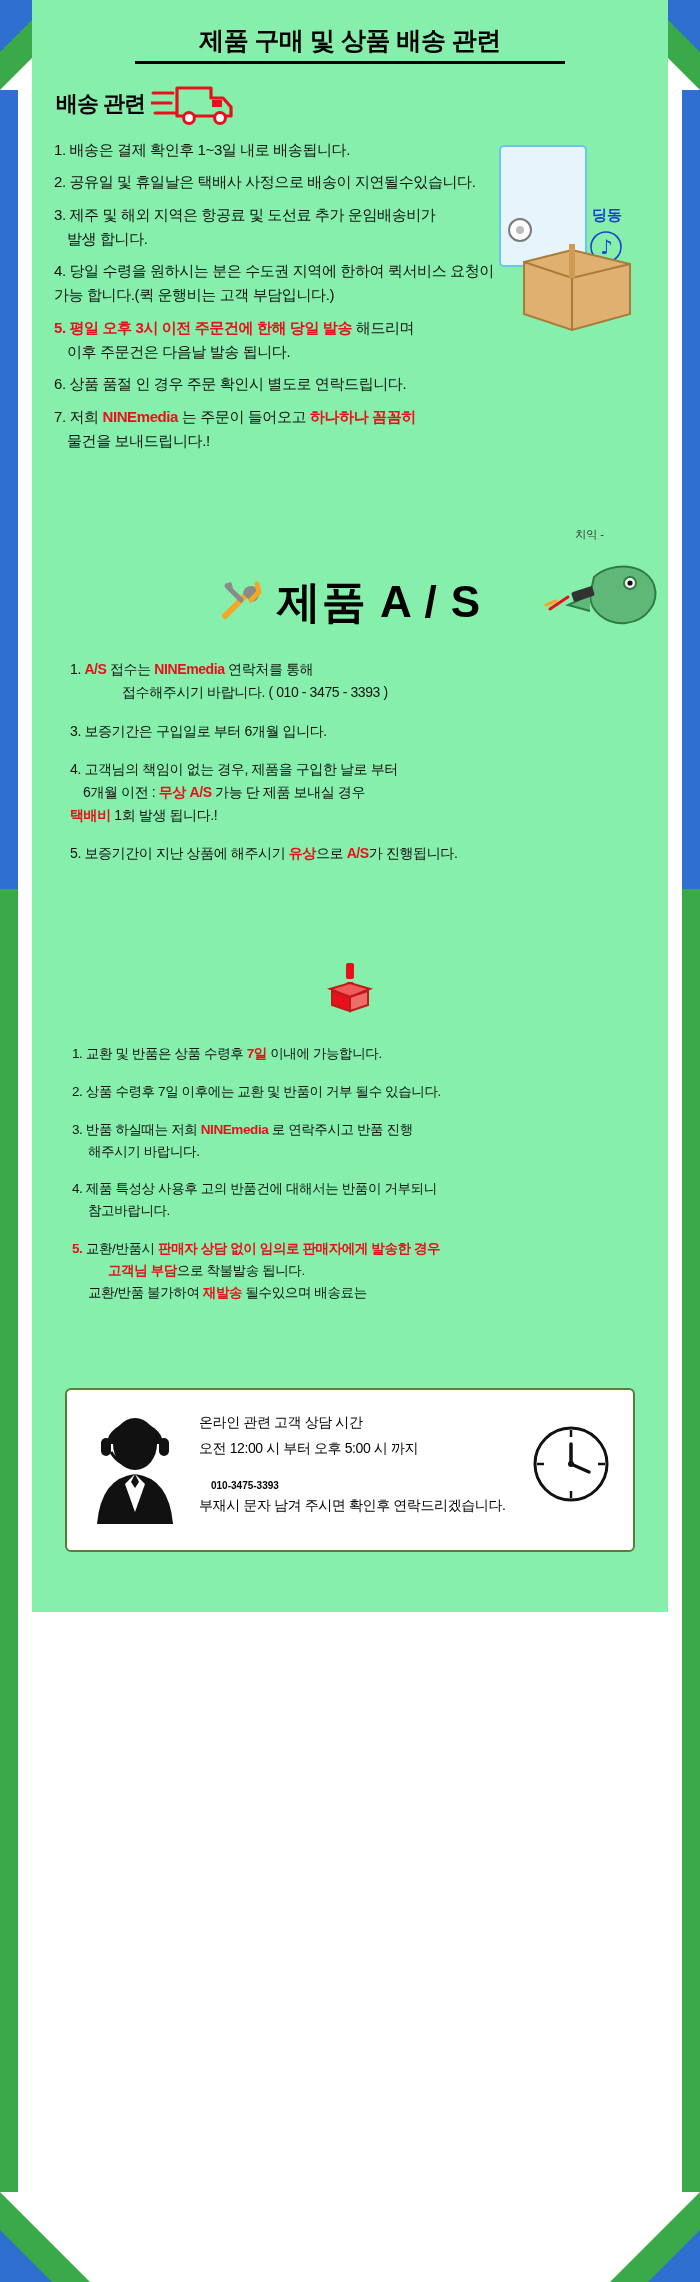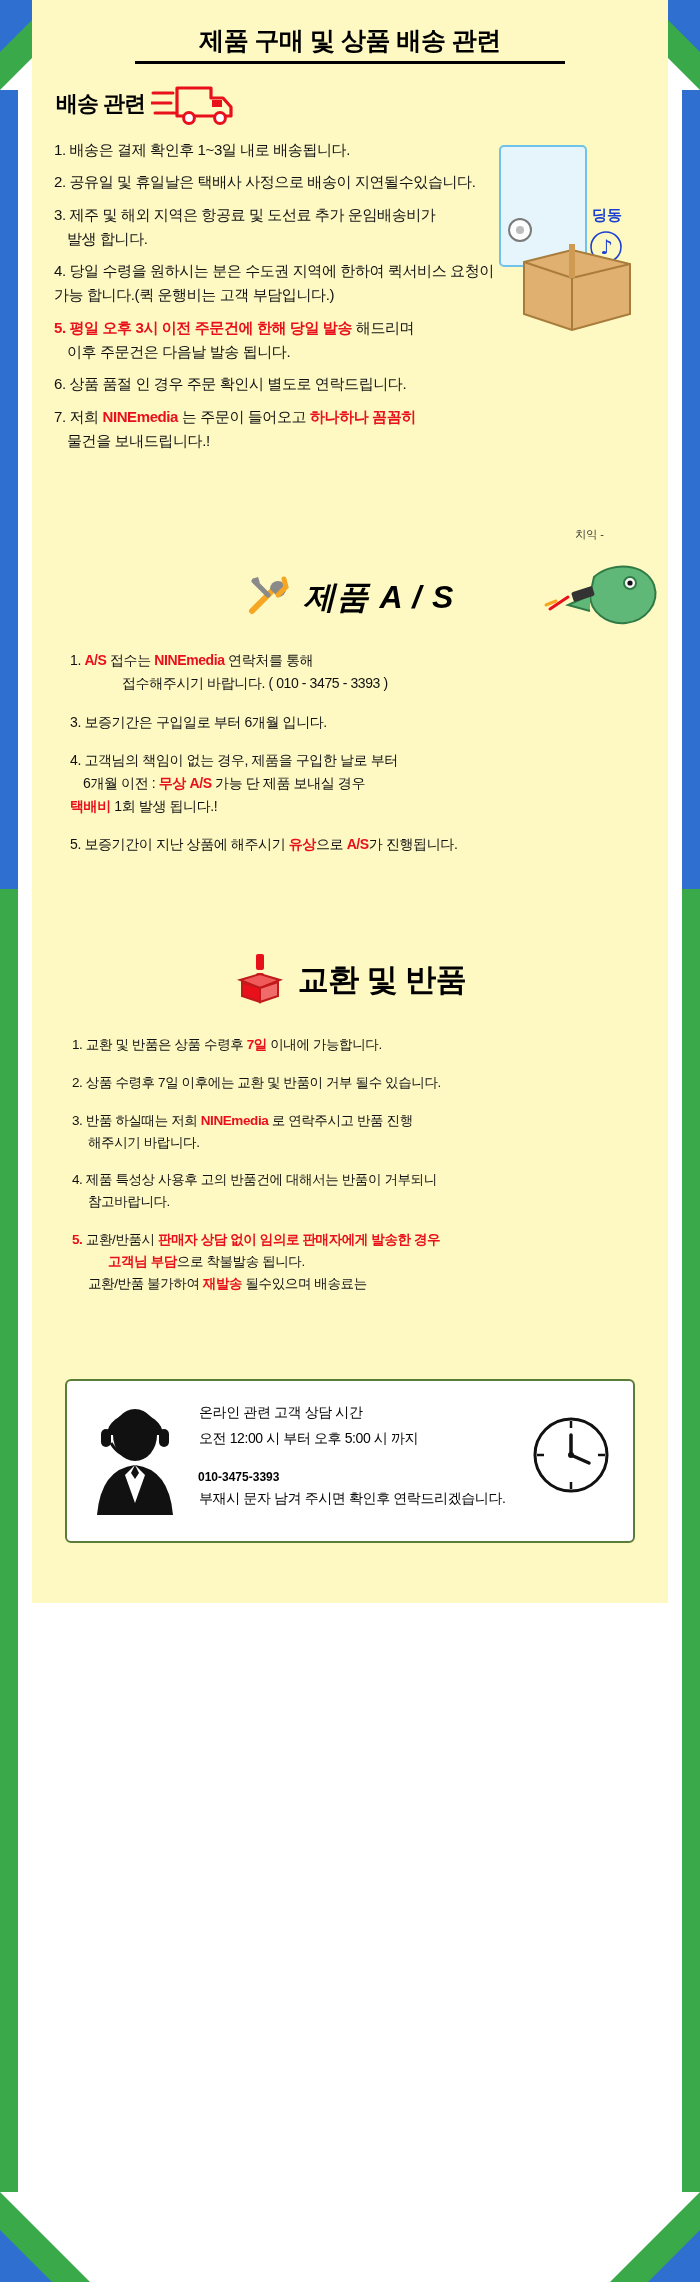--- a/index.html
+++ b/index.html
@@ -29,21 +29,21 @@
 
   .side-bar{position:absolute;width:18px;z-index:0;}
   .sb-l{left:0;top:90px;bottom:90px;background:linear-gradient(#2f6fd0 0%,#2f6fd0 38%,#3aa94a 38%,#3aa94a 100%);}
   .sb-r{right:0;top:90px;bottom:90px;background:linear-gradient(#2f6fd0 0%,#2f6fd0 38%,#3aa94a 38%,#3aa94a 100%);}
 
   .inner{
     position:relative;
     z-index:2;
     margin:0 auto;
     width:636px;
-    background:#fef9c3;
+    background:#86efac;
     padding:14px 0 0 0;
     box-sizing:border-box;
   }
 
   h1.doc-title{
     font-size:25px;
     font-weight:bold;
     text-align:center;
     margin:10px 0 4px 0;
     letter-spacing:-0.5px;
@@ -71,21 +71,21 @@
   .nine{color:#e8101a;font-weight:bold;}
 
   
   .ship-art{
     position:absolute;right:4px;top:62px;width:184px;height:190px;
   }
 
   
   .sec2{position:relative;padding:0 22px;margin-top:120px;}
   .sec2-head{display:flex;align-items:center;justify-content:center;gap:12px;margin-bottom:26px;}
-  .sec2-head .h-text{font-size:32px;font-weight:bold;letter-spacing:1px;font-style:italic;}
+  .sec2-head .h-text{font-size:44px;font-weight:bold;letter-spacing:1px;}
   .croc{position:absolute;right:6px;top:-42px;width:120px;height:120px;}
   .croc .chiik{position:absolute;right:58px;top:-4px;font-size:11px;color:#333;}
   ol.list2 li{font-size:14px;line-height:1.62;margin:0 0 16px 16px;letter-spacing:-0.4px;}
   .center-ind{display:block;padding-left:52px;}
 
   
   .sec3{position:relative;padding:0 22px;margin-top:96px;}
   .sec3-head{display:flex;align-items:center;justify-content:center;gap:12px;margin-bottom:26px;}
   .sec3-head .h-text{font-size:31px;font-weight:bold;letter-spacing:-0.5px;}
   ol.list3 li{font-size:13.5px;line-height:1.62;margin:0 0 16px 0;letter-spacing:-0.4px;padding-left:18px;}
@@ -99,21 +99,21 @@
     padding:14px 16px 26px 16px;
     display:flex;align-items:center;gap:10px;
     background:#fff;
     box-sizing:border-box;
     min-height:150px;
   }
   .agent{width:104px;height:120px;flex:0 0 104px;}
   .contact-text{flex:1;}
   .contact-text .l1{font-size:14px;margin:2px 0 8px 2px;letter-spacing:-0.4px;}
   .contact-text .l2{font-size:14px;margin:0 0 22px 2px;letter-spacing:-0.4px;}
-  .contact-text .l3{font-size:12px;font-weight:bold;margin:0 0 6px 1px;}
+  .contact-text .l3{font-size:10px;font-weight:bold;margin:0 0 6px 14px;}
   .contact-text .l4{font-size:14px;margin:0 0 0 2px;letter-spacing:-0.4px;}
   .clock{width:92px;height:92px;flex:0 0 92px;}
   .footer-pad{height:60px;}
 </style>
 </head>
 <body>
 
 <div class="page">
 
   <div class="corner c-tl"></div>
@@ -265,21 +265,20 @@
       <div class="sec3-head">
         <span>
           <svg viewBox="0 0 52 52" width="52" height="52">
             <rect x="22" y="2" width="8" height="16" rx="2" fill="#e8101a"></rect>
             <rect x="22" y="21" width="8" height="7" rx="2" fill="#e8101a"></rect>
             <path d="M6 28 L26 22 L46 28 L26 36 Z" fill="#f05a5a" stroke="#c01a1a" stroke-width="2"></path>
             <path d="M8 30 L8 44 L26 50 L26 36 Z" fill="#e8101a" stroke="#c01a1a" stroke-width="2"></path>
             <path d="M44 30 L44 44 L26 50 L26 36 Z" fill="#f26b6b" stroke="#c01a1a" stroke-width="2"></path>
           </svg>
         </span>
-        <span class="h-text">교환 및 반품</span>
       </div>
 
       <ol class="list list3">
         <li>
           <span>1.</span>
           <span>교환 및 반품은 상품 수령후 </span><span class="red">7일</span><span> 이내에 가능합니다.</span>
         </li>
         <li>
           <span>2.</span>
           <span>상품 수령후 7일 이후에는 교환 및 반품이 거부 될수 있습니다.</span>

